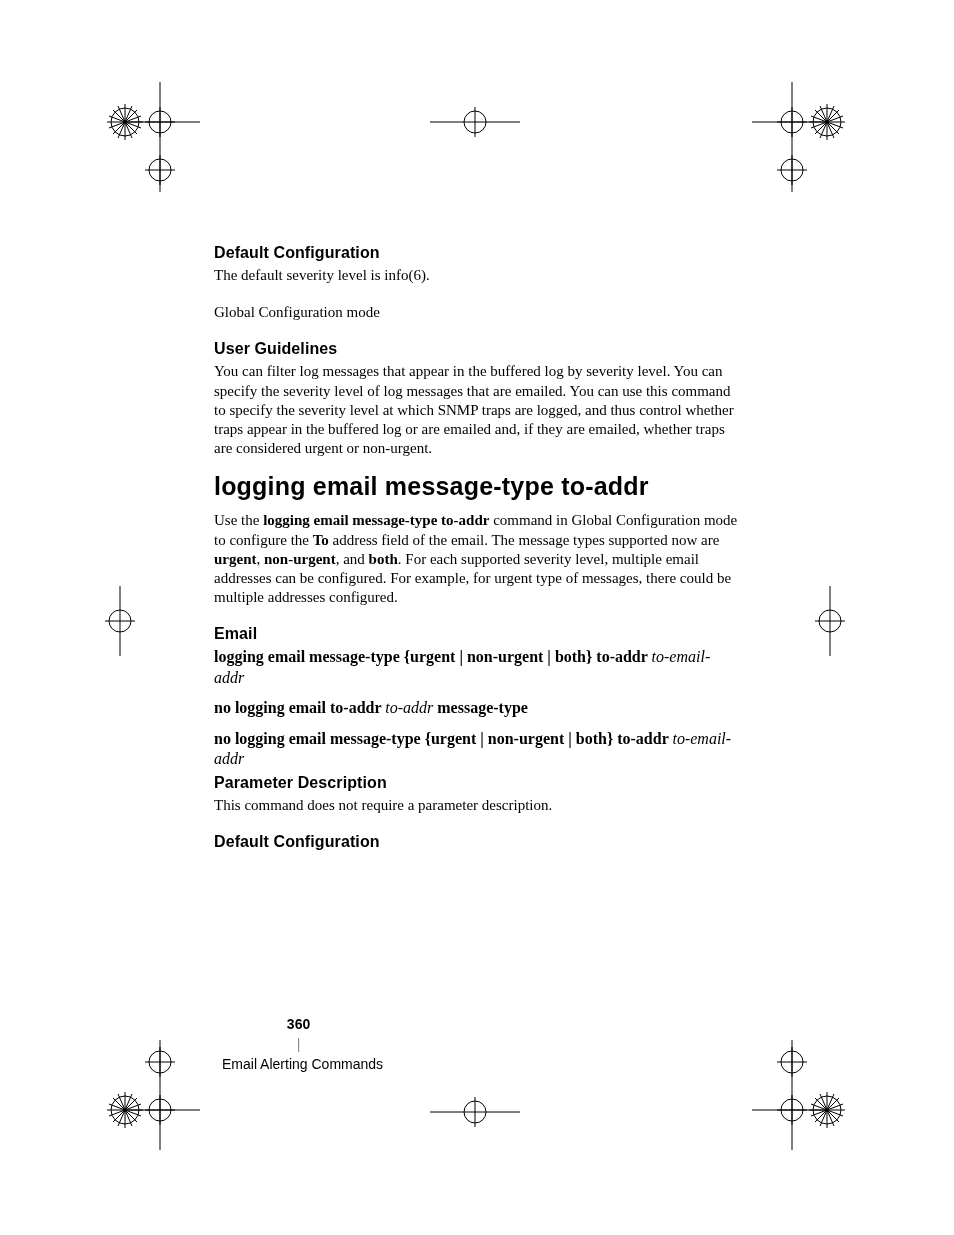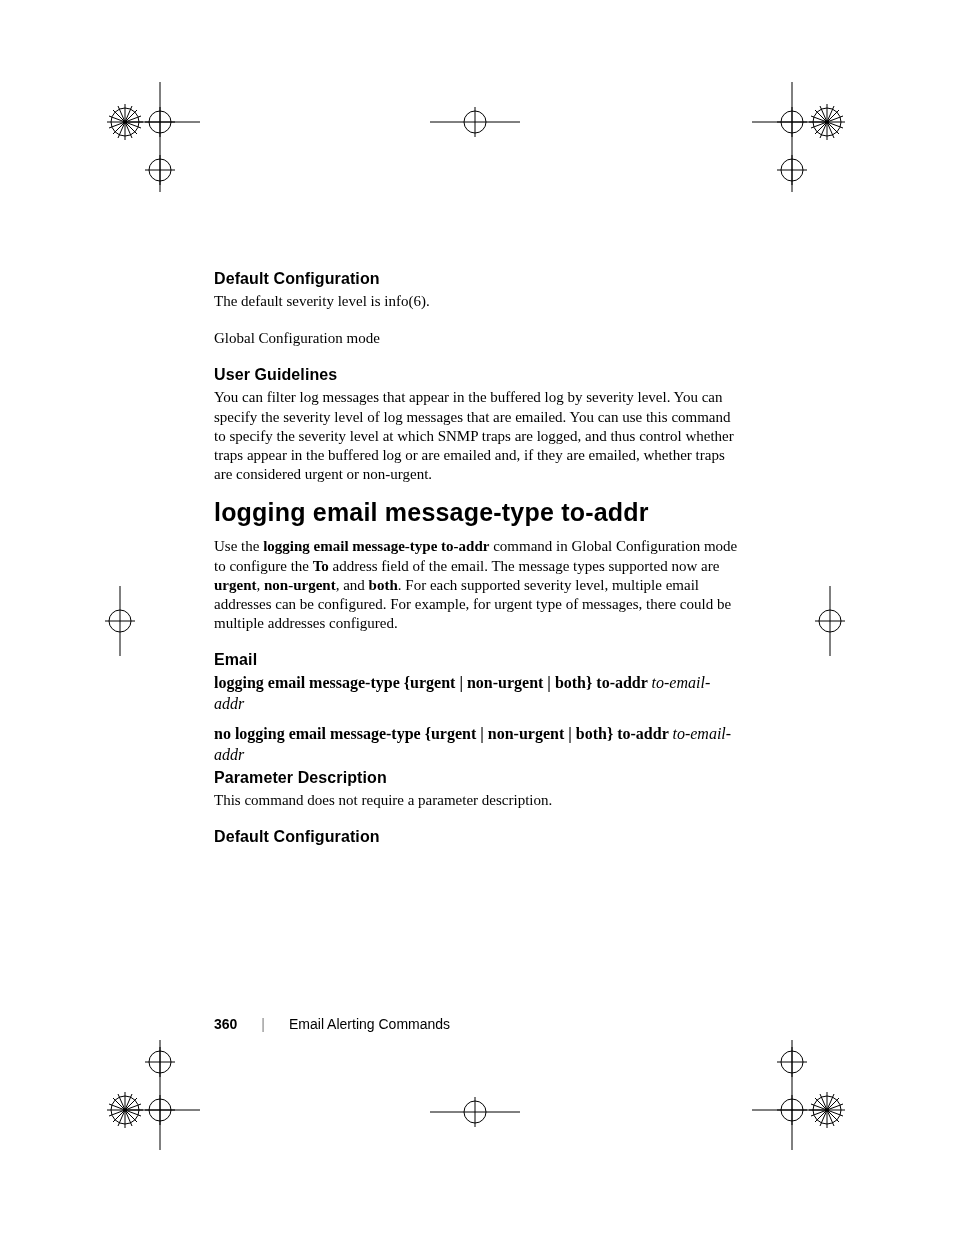--- a/index.html
+++ b/index.html
@@ -13,21 +13,21 @@
   }
   .page {
     position: relative;
     width: 954px;
     height: 1235px;
     overflow: hidden;
   }
   .content {
     position: absolute;
     left: 214px;
-    top: 270px;
+    top: 244px;
     width: 525px;
   }
   .subhead {
     font-family: "Helvetica Neue", Helvetica, Arial, sans-serif;
     font-weight: 700;
     font-size: 16px;
     margin: 0 0 4px 0;
     letter-spacing: 0.1px;
   }
   .body-text {
@@ -51,26 +51,27 @@
     line-height: 1.28;
     margin: 0 0 10px 0;
   }
   .footer {
     position: absolute;
     left: 214px;
     top: 1016px;
     font-family: "Helvetica Neue", Helvetica, Arial, sans-serif;
     font-size: 14px;
     display: flex;
-    align-items: flex-end;
-    gap: 24px;
+    align-items: center;
+    gap: 4px;
+    flex-direction: column;
   }
   .footer .pagenum { font-weight: 700; }
   .footer .divider { color: #888; }
-  .footer .chapter { font-weight: 400; color: #000; font-size: 14px; }
+  .footer .chapter { font-weight: 400; color: #000; font-size: 14px; margin-left: 8px; }
 
   
   .crop {
     position: absolute;
     pointer-events: none;
   }
   .crop svg { display: block; }
 
   
 </style>
@@ -241,20 +242,23 @@
     <p class="body-text intro">
       <span>Use the </span><span class="bold">logging email message-type to-addr</span><span> command in Global Configuration mode to configure the </span><span class="bold">To</span><span> address field of the email. The message types supported now are </span><span class="bold">urgent</span><span>, </span><span class="bold">non-urgent</span><span>, and </span><span class="bold">both</span><span>. For each supported severity level, multiple email addresses can be configured. For example, for urgent type of messages, there could be multiple addresses configured.</span>
     </p>
 
     <h3 class="subhead">Email</h3>
 
     <p class="syntax-line">
       <span class="bold">logging email message-type {urgent | non-urgent | both} to-addr </span><span class="ital">to-email-addr</span>
     </p>
 
+    <p class="syntax-line">
+      <span class="bold">no logging email to-addr </span><span class="ital">to-addr</span><span class="bold"> message-type</span>
+    </p>
 
     <p class="syntax-line" style="margin-bottom:4px;">
       <span class="bold">no logging email message-type {urgent  | non-urgent | both} to-addr </span><span class="ital">to-email-addr</span>
     </p>
 
     <h3 class="subhead">Parameter Description</h3>
     <p class="body-text">This command does not require a parameter description.</p>
 
     <h3 class="subhead">Default Configuration</h3>
 

